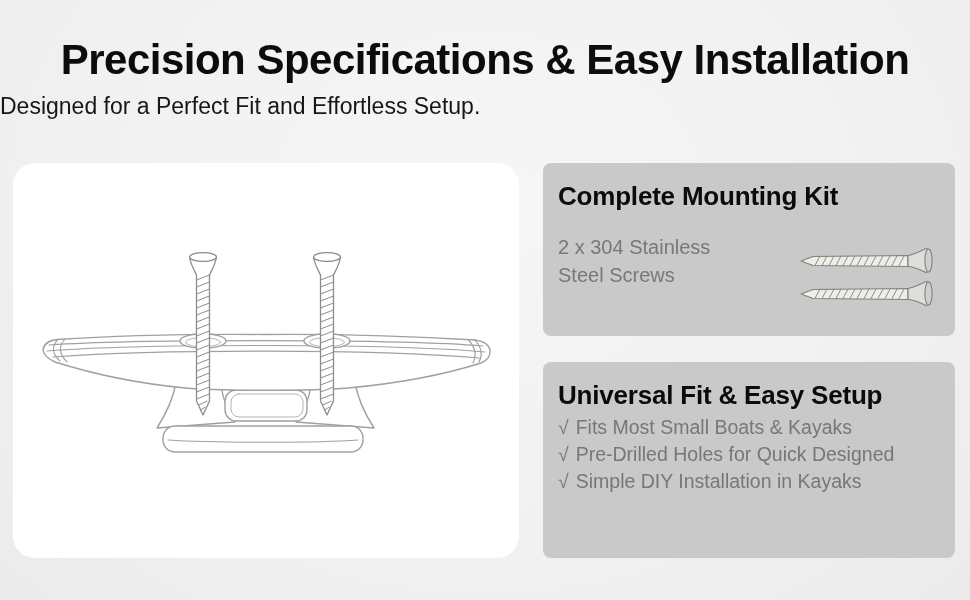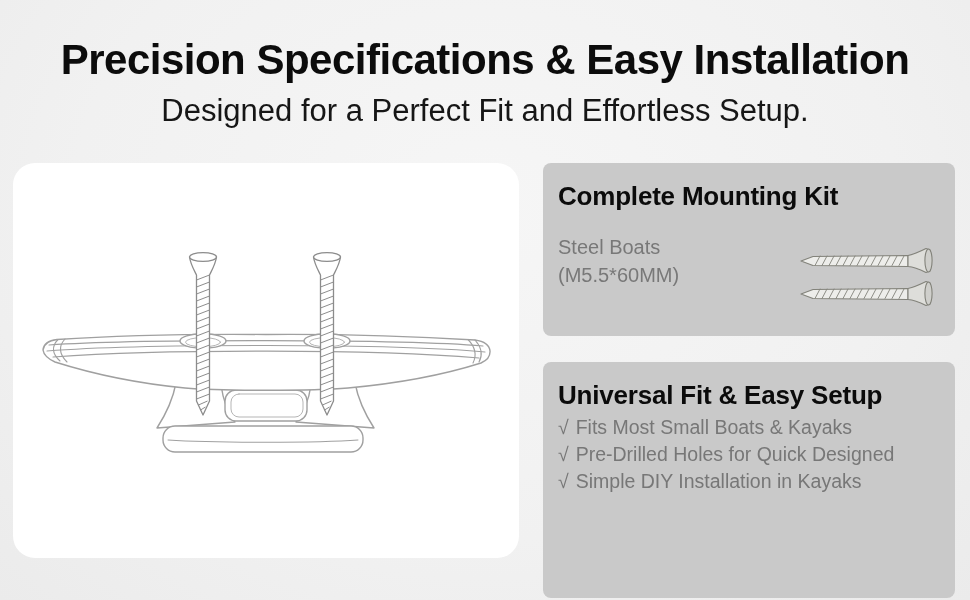--- a/index.html
+++ b/index.html
@@ -12,35 +12,34 @@
     overflow: hidden;
   }
   .title {
     position: absolute; top: 36px; left: 0; width: 970px;
     text-align: center;
     font-size: 42px; font-weight: bold; color: #0c0c0c;
     letter-spacing: -0.5px;
   }
   .subtitle {
     position: absolute; top: 93px; left: 0; width: 970px;
-    text-align: center;
-    font-size: 31px; color: #161616;
+    font-size: 23px; color: #161616;
   }
   .card { position: absolute; }
   .card-white {
     left: 13px; top: 163px; width: 506px; height: 395px;
     background: #ffffff; border-radius: 22px;
   }
   .card-gray {
     left: 543px; width: 412px;
     background: #c9c9c9; border-radius: 8px;
     padding: 18px 16px 0 15px;
   }
   .card-kit { top: 163px; height: 173px; }
-  .card-fit { top: 362px; height: 236px; }
+  .card-fit { top: 362px; height: 196px; }
   .card-heading {
     font-size: 26px; font-weight: bold; color: #0b0b0b;
     letter-spacing: -0.2px;
   }
   .kit-body {
     margin-top: 21px;
     font-size: 20px; line-height: 28px; color: #787878;
   }
   .kit-screws {
     position: absolute; top: 84px; right: 17px;
@@ -147,22 +146,22 @@
           </g>
         </g>
       </g>
     </svg>
   </div>
 </div>
 
 <div class="card card-gray card-kit">
   <h2 class="card-heading">Complete Mounting Kit</h2>
   <div class="kit-body">
-    <div>Steel Boats</div>
-    <div>(M5.5*60MM)</div>
+    <div>2 x 304 Stainless</div>
+    <div>Steel Screws</div>
   </div>
   <div class="kit-screws">
     <svg width="140" height="27" viewBox="0 0 140 27">
       <g stroke="#82827a" stroke-width="1.1" stroke-linejoin="round" stroke-linecap="round">
         <path d="M3 14 L15 9.5 L110 8.5 L110 19.5 L15 18.5 Z" fill="#ededea"></path>
         <g stroke-width="0.9" fill="none">
           <path d="M17 18.5 L22 9"></path>
             <path d="M24 18.5 L29 9"></path>
             <path d="M31 18.5 L36 9"></path>
           <path d="M38 18.5 L43 9"></path>

